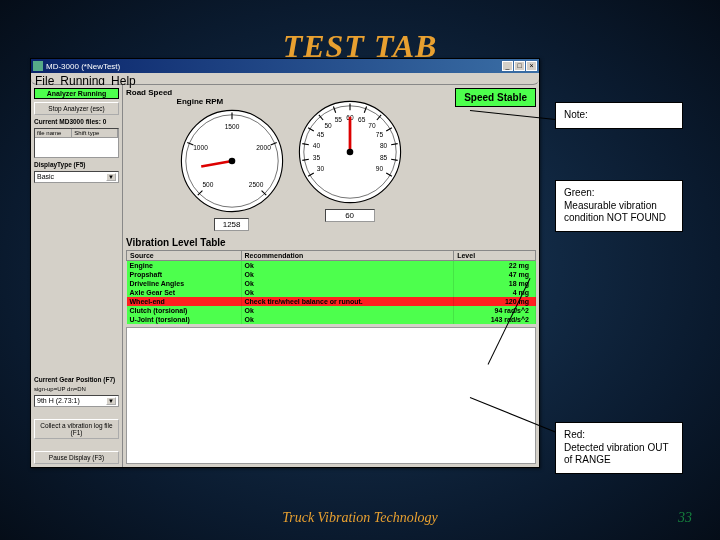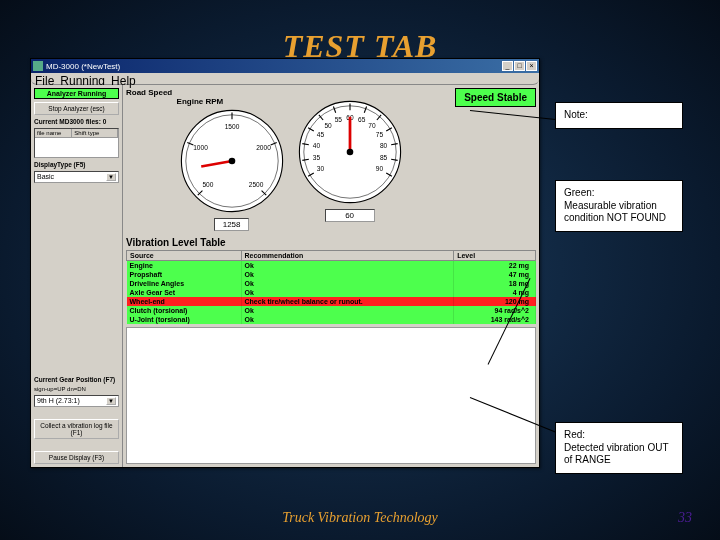--- a/index.html
+++ b/index.html
@@ -82,21 +82,21 @@
     z-index: 5;
   }
   .leader { position:absolute; background:#000; height:1px; transform-origin: left center; z-index:4; }
   .footer-text {
     position:absolute; bottom:14px; left:0; width:100%;
     text-align:center; color:#e8a030; font-style:italic;
     font-family: Georgia, serif; font-size:14px;
   }
   .page-num {
     position:absolute; bottom:14px; right:28px;
-    color:#4c1d95; font-style:italic; font-family: Georgia, serif; font-size:14px;
+    color:#15803d; font-style:italic; font-family: Georgia, serif; font-size:14px;
   }
 </style>
 </head>
 <body>
 
 <h1 class="slide-title">TEST TAB</h1>
 
 <div class="app-window">
   <div class="titlebar">
     <div class="icon"></div>

